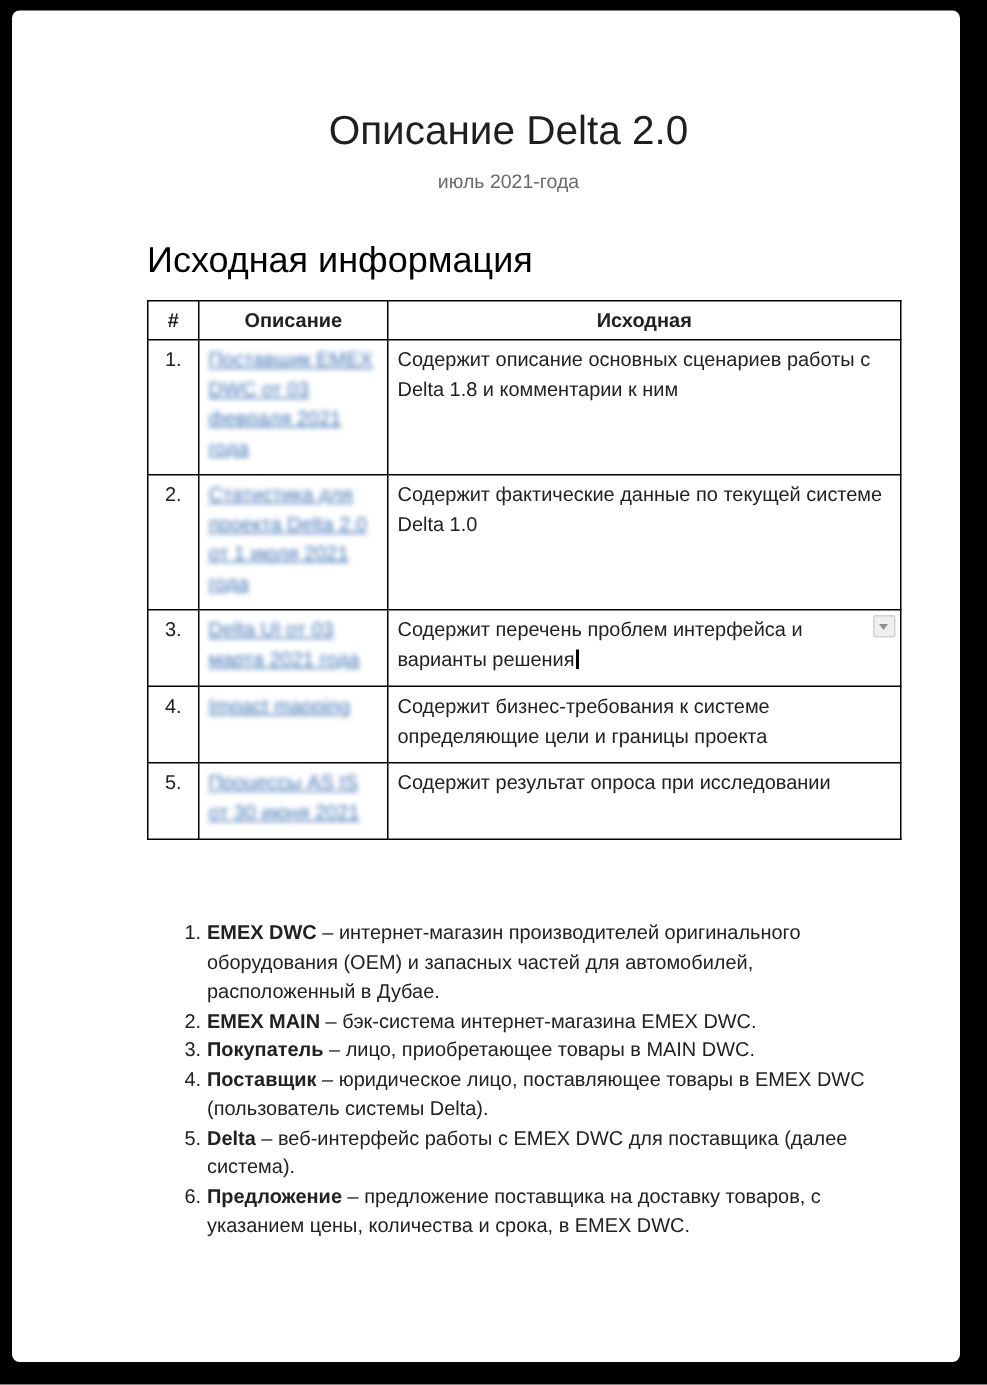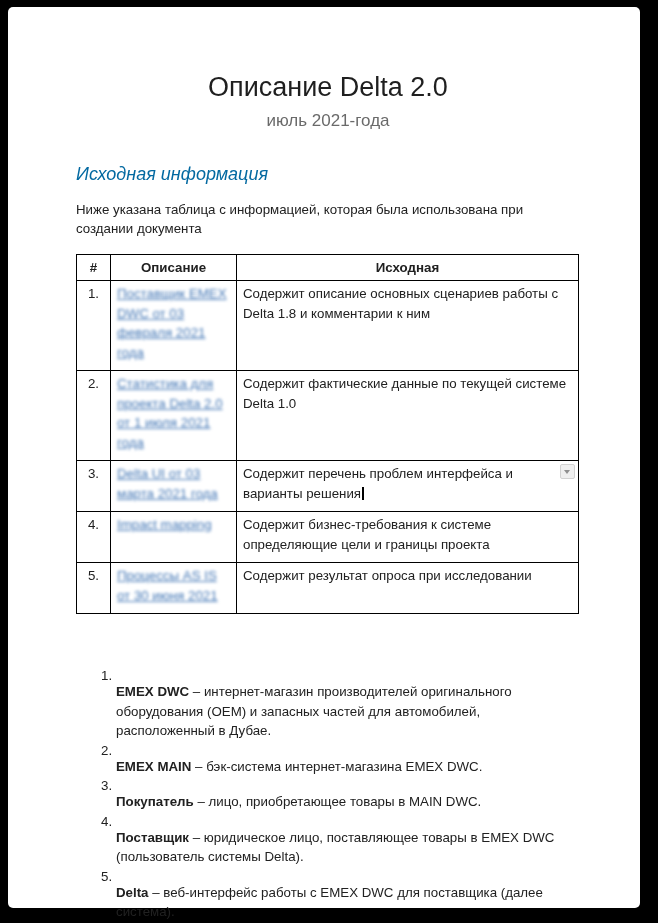--- a/index.html
+++ b/index.html
@@ -9,46 +9,45 @@
     font-family: "Liberation Sans", sans-serif;
     overflow: hidden;
     position: relative;
   }
   .doc-page {
     position: absolute;
     left: 8px; top: 7px; right: 18px; bottom: 15px;
     background: #fff;
     border-radius: 5px;
     box-sizing: border-box;
-    padding: 64px 60px 40px 68px;
+    padding: 64px 60px 40px 90px;
     color: #212121;
     font-size: 13.3px;
     line-height: 19.5px;
   }
   .doc-title {
     text-align: center;
     font-size: 27px;
     line-height: 32px;
     font-weight: 400;
     color: #1f1f1f;
     margin: 0 0 8px 0;
   }
   .doc-subtitle {
     text-align: center;
-    font-size: 17px;
+    font-size: 13px;
     color: #6a6a6a;
     margin: 0 0 30px 0;
   }
   .section-heading {
-    color: #0369a1;
-    font-size: 18px;
+    color: #000000;
+    font-size: 24px;
     line-height: 26px;
     font-weight: 400;
     margin: 0 0 13px 0;
-    font-style: italic;
   }
   .para { margin: 0 0 12px 0; max-width: 505px; }
   .para.last { margin-bottom: 15px; }
 
   table.info-table {
     border-collapse: collapse;
     width: 502px;
     table-layout: fixed;
     margin: 0 0 0 0;
   }
@@ -98,34 +97,33 @@
   }
   .gap-before-glossary { height: 40px; }
   .glossary-list { margin-top: 12px; }
   .g-item { display: flex; max-width: 512px; }
   .g-num {
     flex: none;
     width: 40px;
     box-sizing: border-box;
     padding-left: 25px;
   }
-  .g-text { flex: 1; margin-top: 16px; }
+  .g-text { flex: 1; }
   .g-text b { font-weight: 700; }
 </style>
 </head>
 <body>
 
 <div class="doc-page">
 
   <h1 class="doc-title">Описание Delta 2.0</h1>
   <div class="doc-subtitle">июль 2021-года</div>
 
   <h2 class="section-heading">Исходная информация</h2>
 
-  <p class="para last">Ниже указана таблица с информацией, которая была использована при создании документа</p>
 
   <table class="info-table">
     <colgroup>
       <col class="col-num">
         <col class="col-name">
         <col class="col-desc">
     </colgroup>
     <thead>
       <tr>
         <th>#</th>

